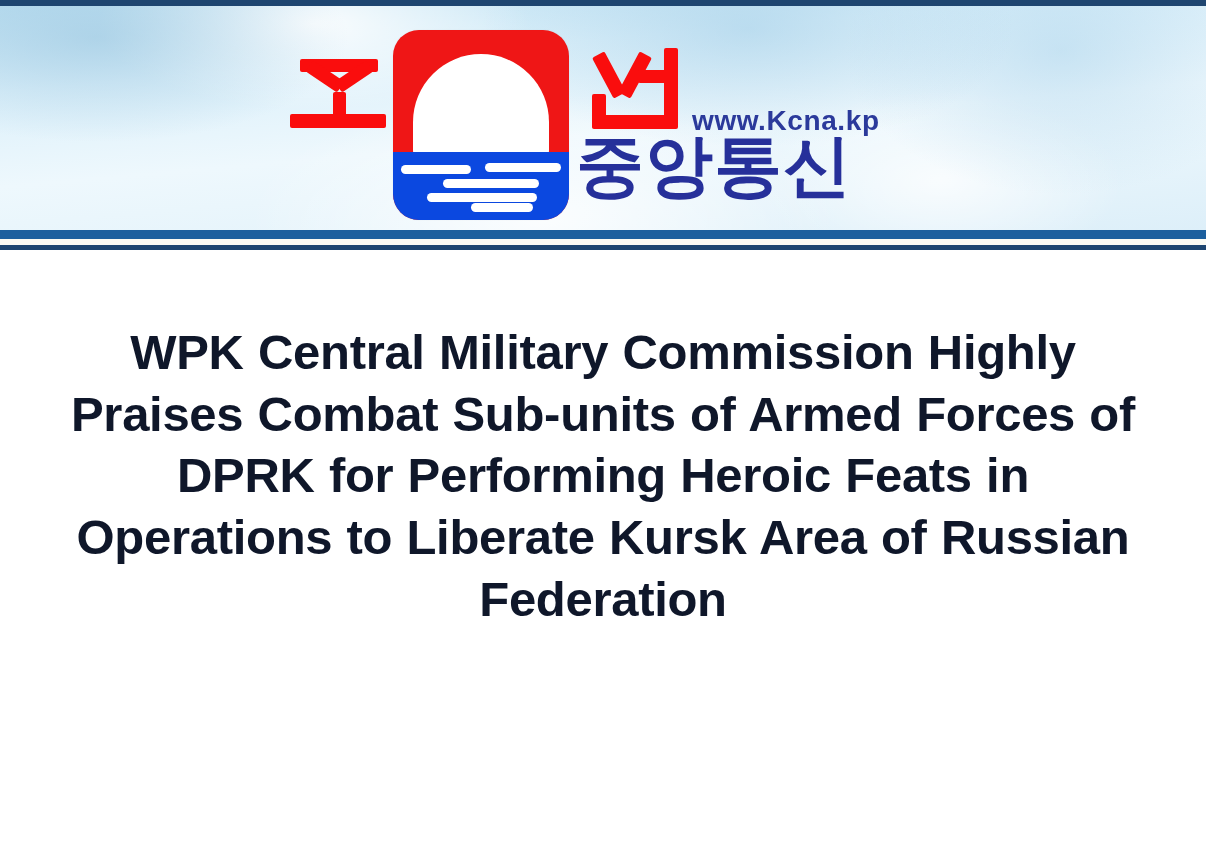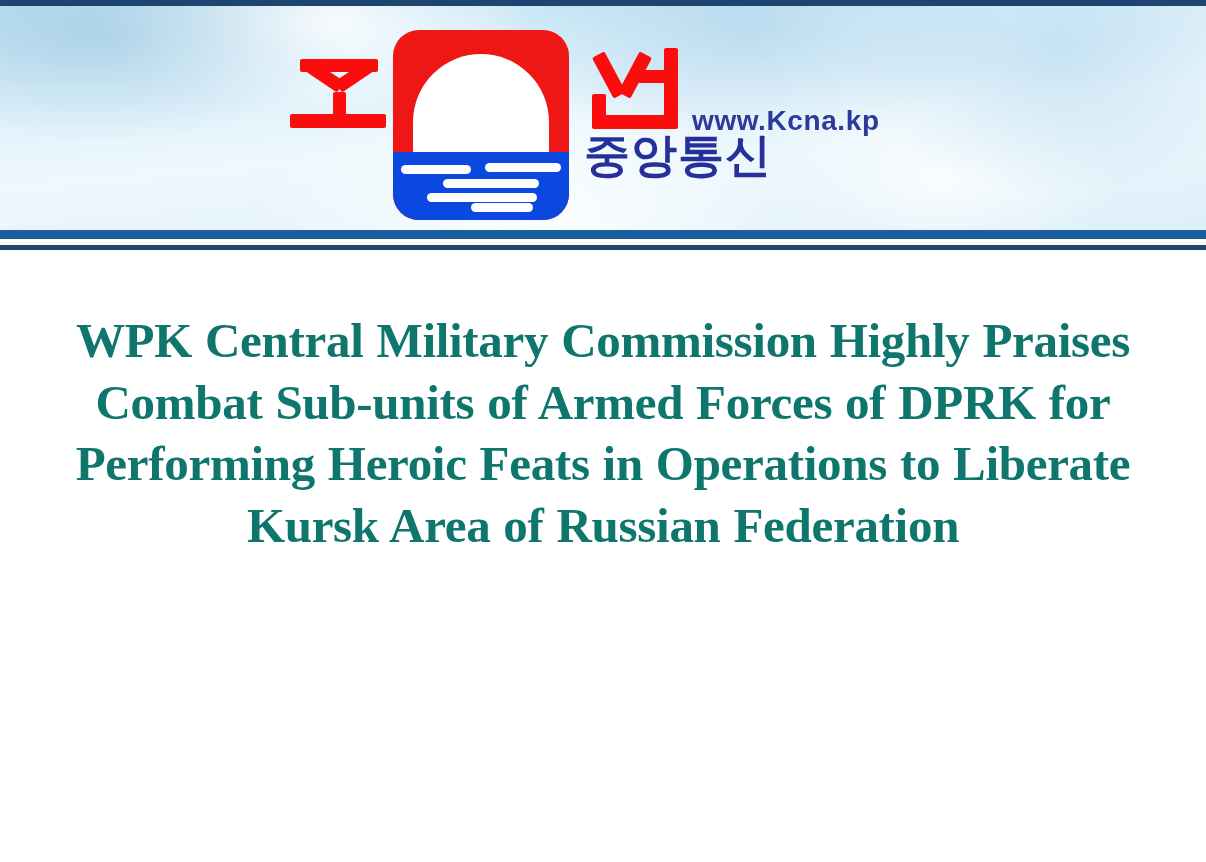--- a/index.html
+++ b/index.html
@@ -148,29 +148,28 @@
     letter-spacing:0.6px;
     color:#2b3a9b;
     white-space:nowrap;
     filter:blur(0.35px);
   }
 
   
   .ko-line2 {
     position:absolute;
     left:288px; top:112px;
-    font-size:46px;
+    font-size:68px;
     font-weight:700;
     letter-spacing:1px;
     color:#26309a;
     line-height:1;
     white-space:nowrap;
     font-family:"DejaVu Sans", sans-serif;
     filter:blur(0.3px);
-    margin-left:8px;
   }
 
   
   .rule-blue {
     position:absolute; left:0; top:230px;
     width:1206px; height:9px;
     background:#1c5f9e;
   }
   .rule-gap {
     position:absolute; left:0; top:239px;
@@ -185,30 +184,30 @@
 
   
   .article {
     position:absolute;
     left:0; top:250px;
     width:1206px;
     height:612px;
     background:#ffffff;
   }
   .headline {
-    margin:0 auto;
+    margin:12px auto;
     padding-top:60px;
     width:1100px;
     text-align:center;
-    font-family:Liberation Serif, serif;
+    font-family:Liberation Sans, sans-serif;
     font-weight:700;
     font-size:49px;
     line-height:1.26;
     letter-spacing:-0.3px;
-    color:#0f766e;
+    color:#0f172a;
     word-spacing:1px;
   }
 </style>
 </head>
 <body>
 
 <div id="page">
 
   <div class="top-rule"></div>
 

